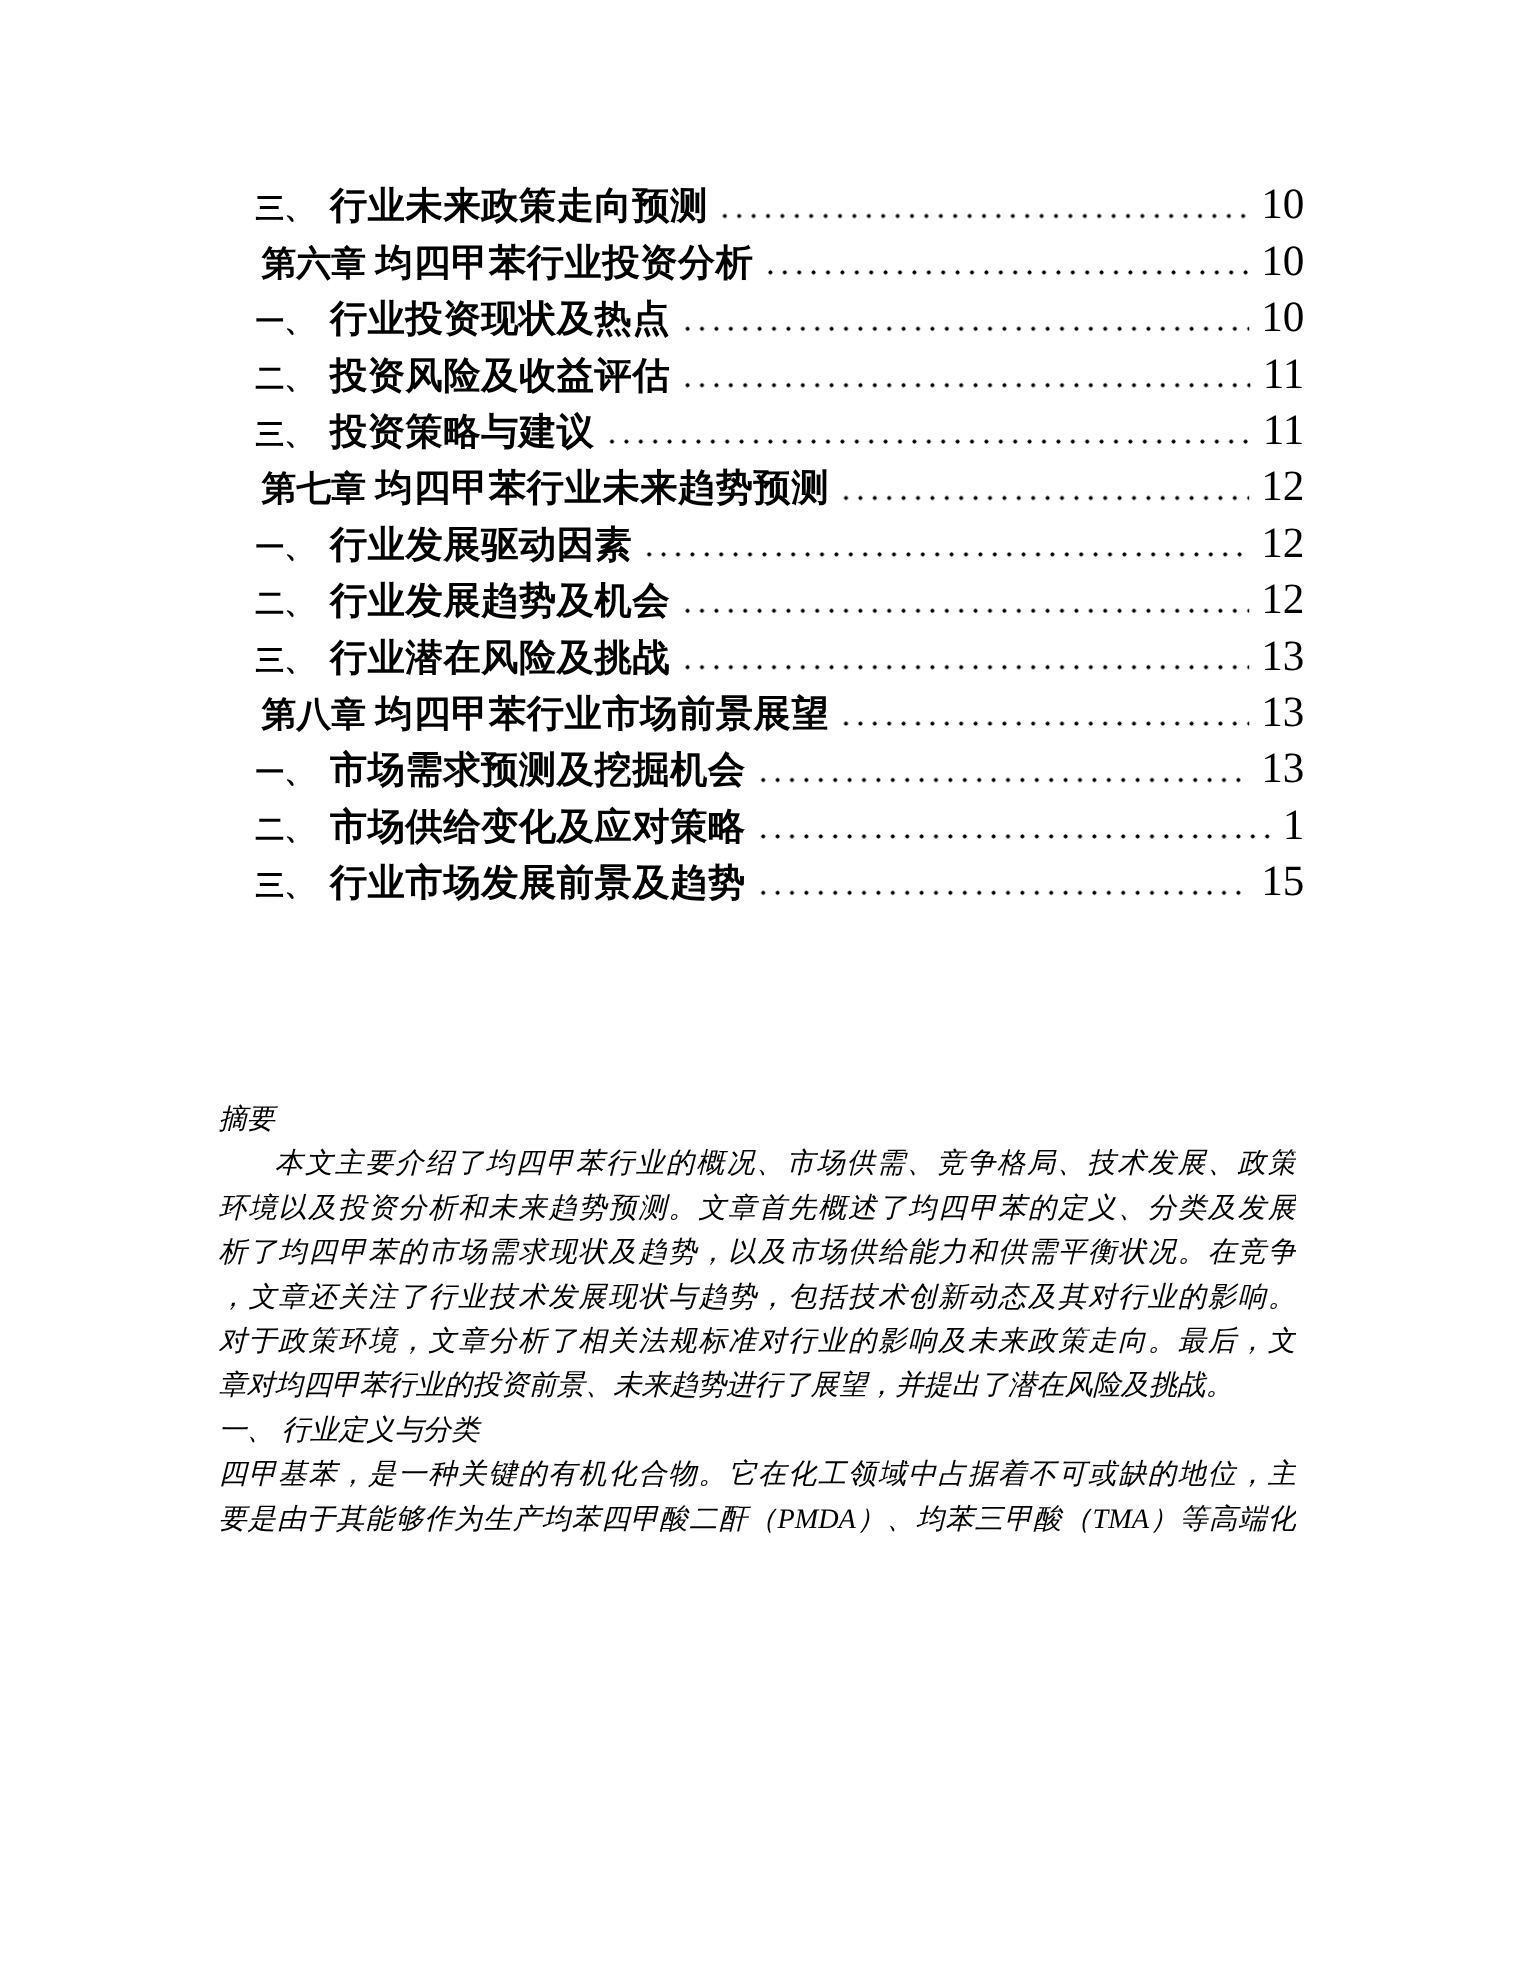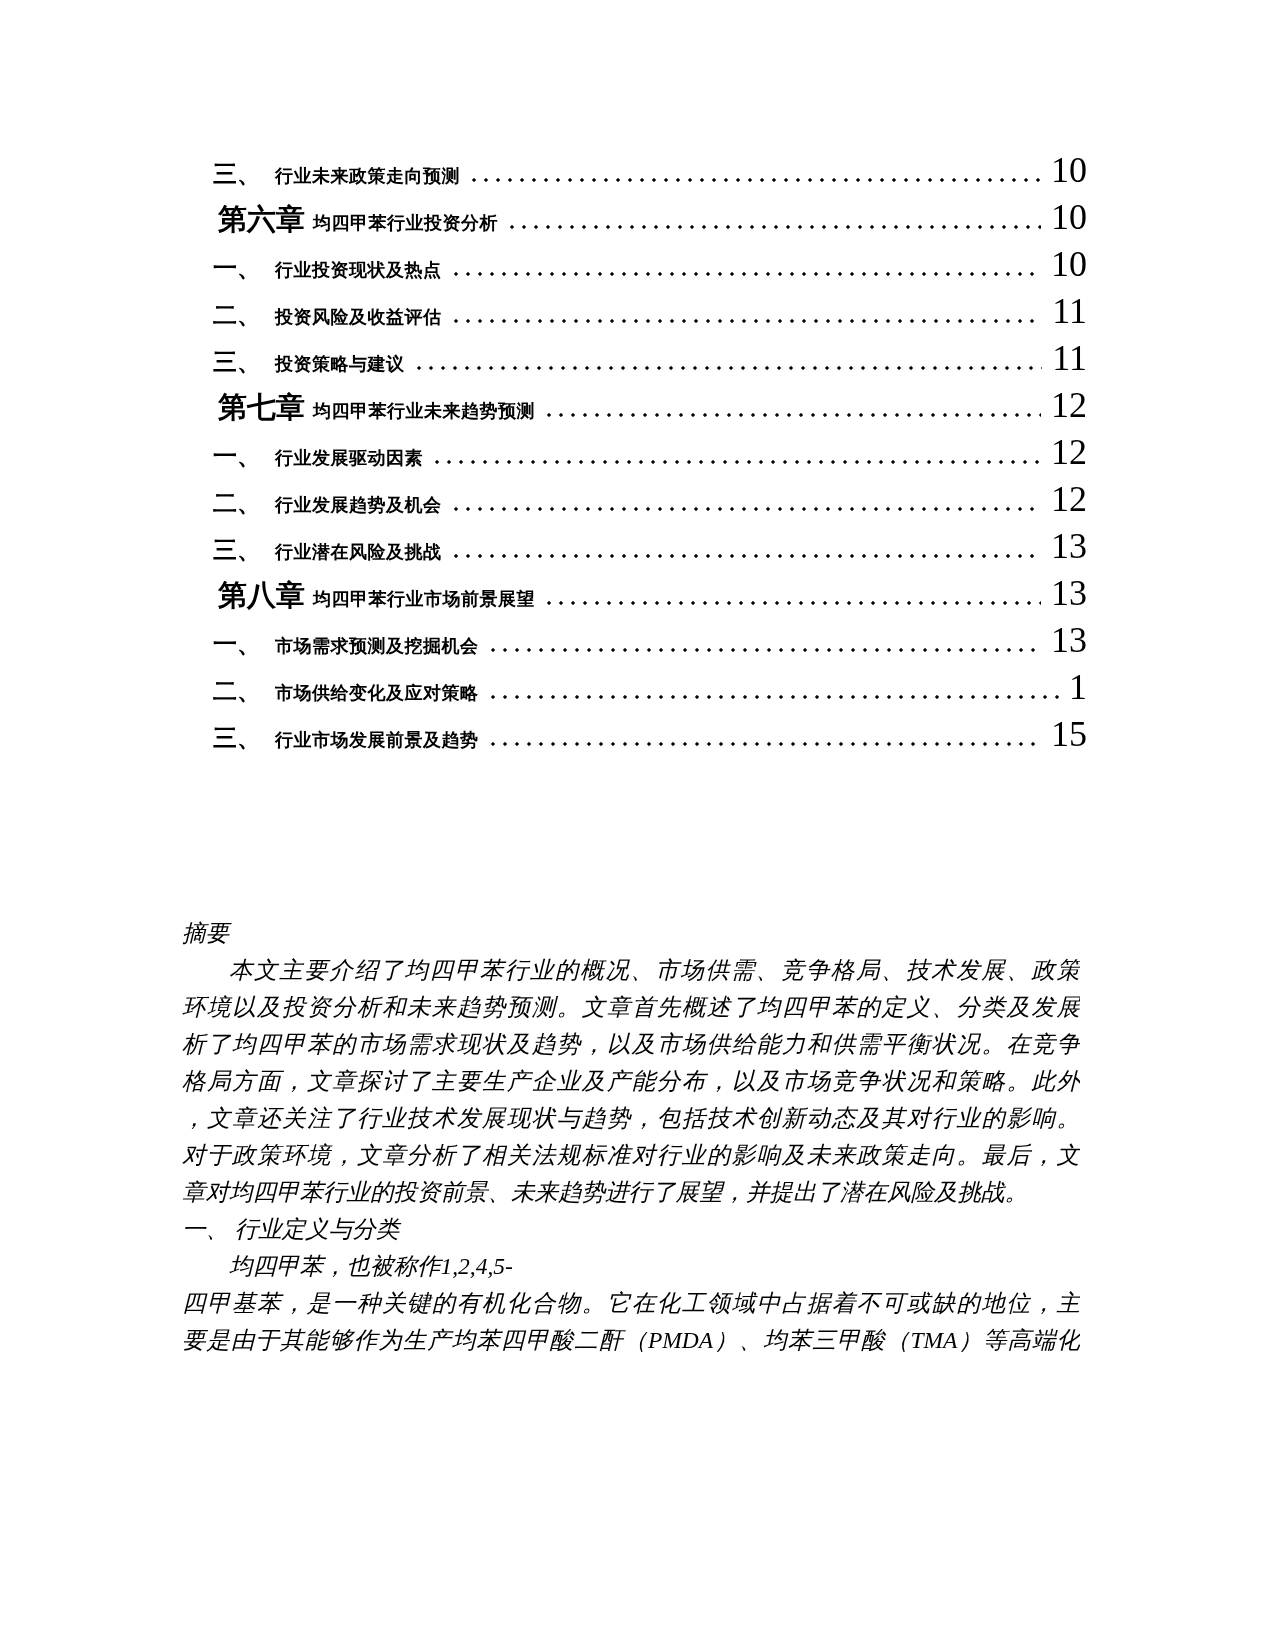--- a/index.html
+++ b/index.html
@@ -17,21 +17,21 @@
   .toc-row{
     display:flex;align-items:baseline;
     height:47px;padding-top:5px;box-sizing:border-box;
     font-family:"Liberation Sans",sans-serif;
     font-weight:bold;
     cursor:pointer;
   }
   .toc-num{flex:0 0 auto;white-space:nowrap;margin-left:40px;}
   .toc-row.chapter .toc-num{font-size:29px;width:95px;}
   .toc-row.sub    .toc-num{font-size:24px;width:62px;margin-left:35px;}
-  .toc-title{flex:0 0 auto;font-size:18px;white-space:nowrap;letter-spacing:0.5px;text-align:right;}
+  .toc-title{flex:0 0 auto;font-size:31px;white-space:nowrap;letter-spacing:0.5px;text-align:right;}
   .toc-leader{
     flex:1 1 auto;height:4px;
     margin:0 10px 0 8px;
     background-image:radial-gradient(circle,#000 1.4px,rgba(0,0,0,0) 1.9px);
     background-size:12px 4px;
     background-repeat:repeat-x;
     background-position:left center;
   }
   .toc-page{
     flex:0 0 auto;
@@ -130,22 +130,20 @@
         <span class="toc-title">行业市场发展前景及趋势</span>
         <span class="toc-leader"></span>
         <span class="toc-page">15</span>
       </div>
     </section>
   <section class="body-text" id="abstract">
     <div class="bline">摘要</div>
   <div class="bline j ind">本文主要介绍了均四甲苯行业的概况、市场供需、竞争格局、技术发展、政策</div>
       <div class="bline j">环境以及投资分析和未来趋势预测。文章首先概述了均四甲苯的定义、分类及发展</div>
       <div class="bline j">析了均四甲苯的市场需求现状及趋势，以及市场供给能力和供需平衡状况。在竞争</div>
-      <div class="bline j">格局方面，文章探讨了主要生产企业及产能分布，以及市场竞争状况和策略。此外</div>
       <div class="bline j">，文章还关注了行业技术发展现状与趋势，包括技术创新动态及其对行业的影响。</div>
       <div class="bline j">对于政策环境，文章分析了相关法规标准对行业的影响及未来政策走向。最后，文</div>
       <div class="bline">章对均四甲苯行业的投资前景、未来趋势进行了展望，并提出了潜在风险及挑战。</div>
       <div class="bline">一、 行业定义与分类</div>
-      <div class="bline ind">均四甲苯，也被称作1,2,4,5-</div>
       <div class="bline j">四甲基苯，是一种关键的有机化合物。它在化工领域中占据着不可或缺的地位，主</div>
       <div class="bline j">要是由于其能够作为生产均苯四甲酸二酐（PMDA）、均苯三甲酸（TMA）等高端化</div>
     </section>
 </div>
 
 </body></html>

